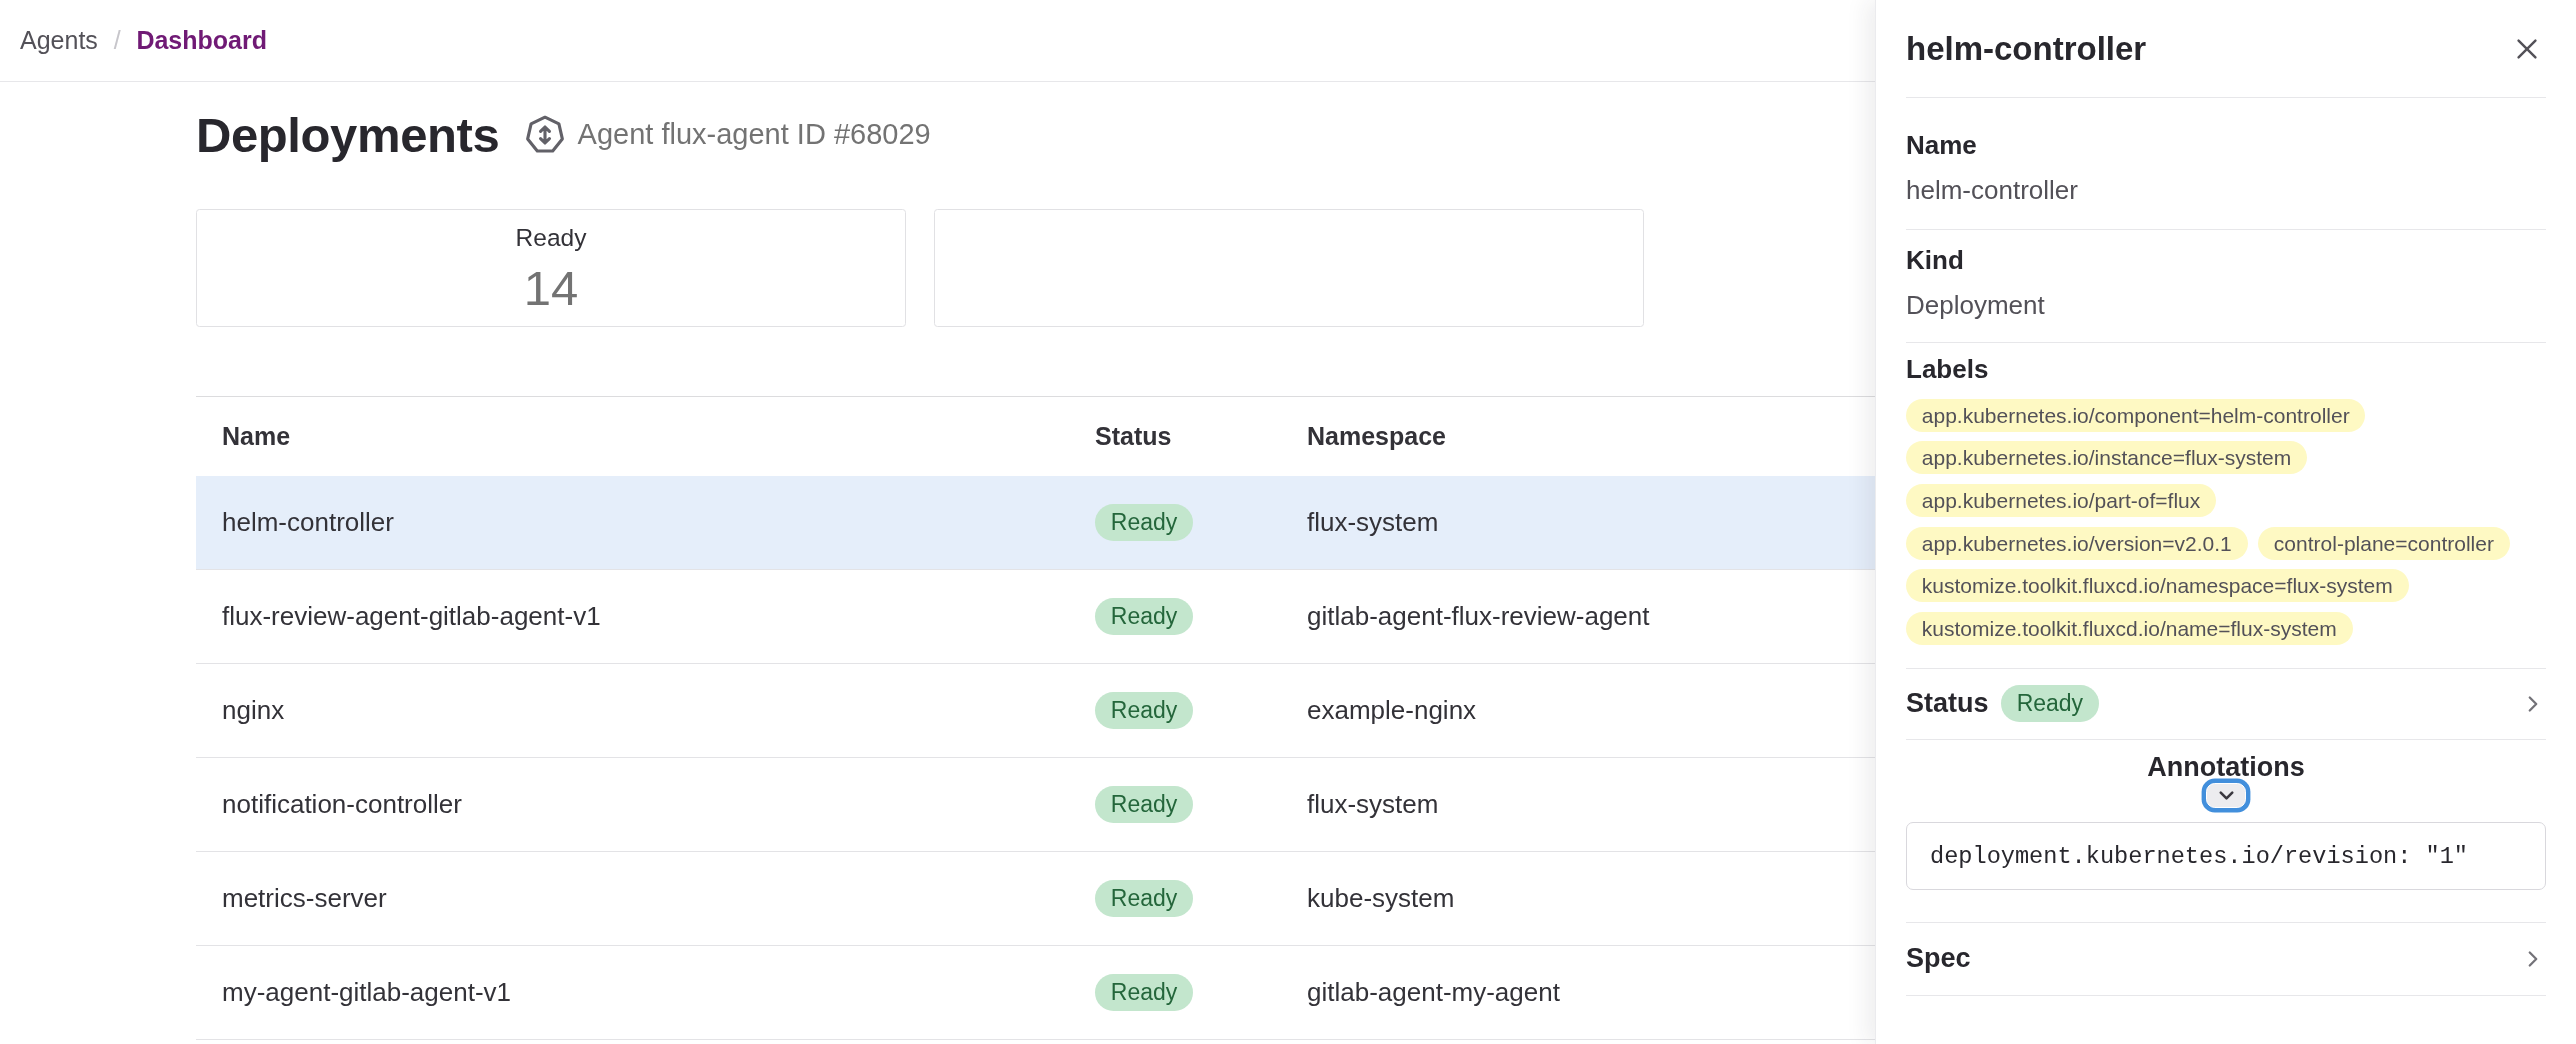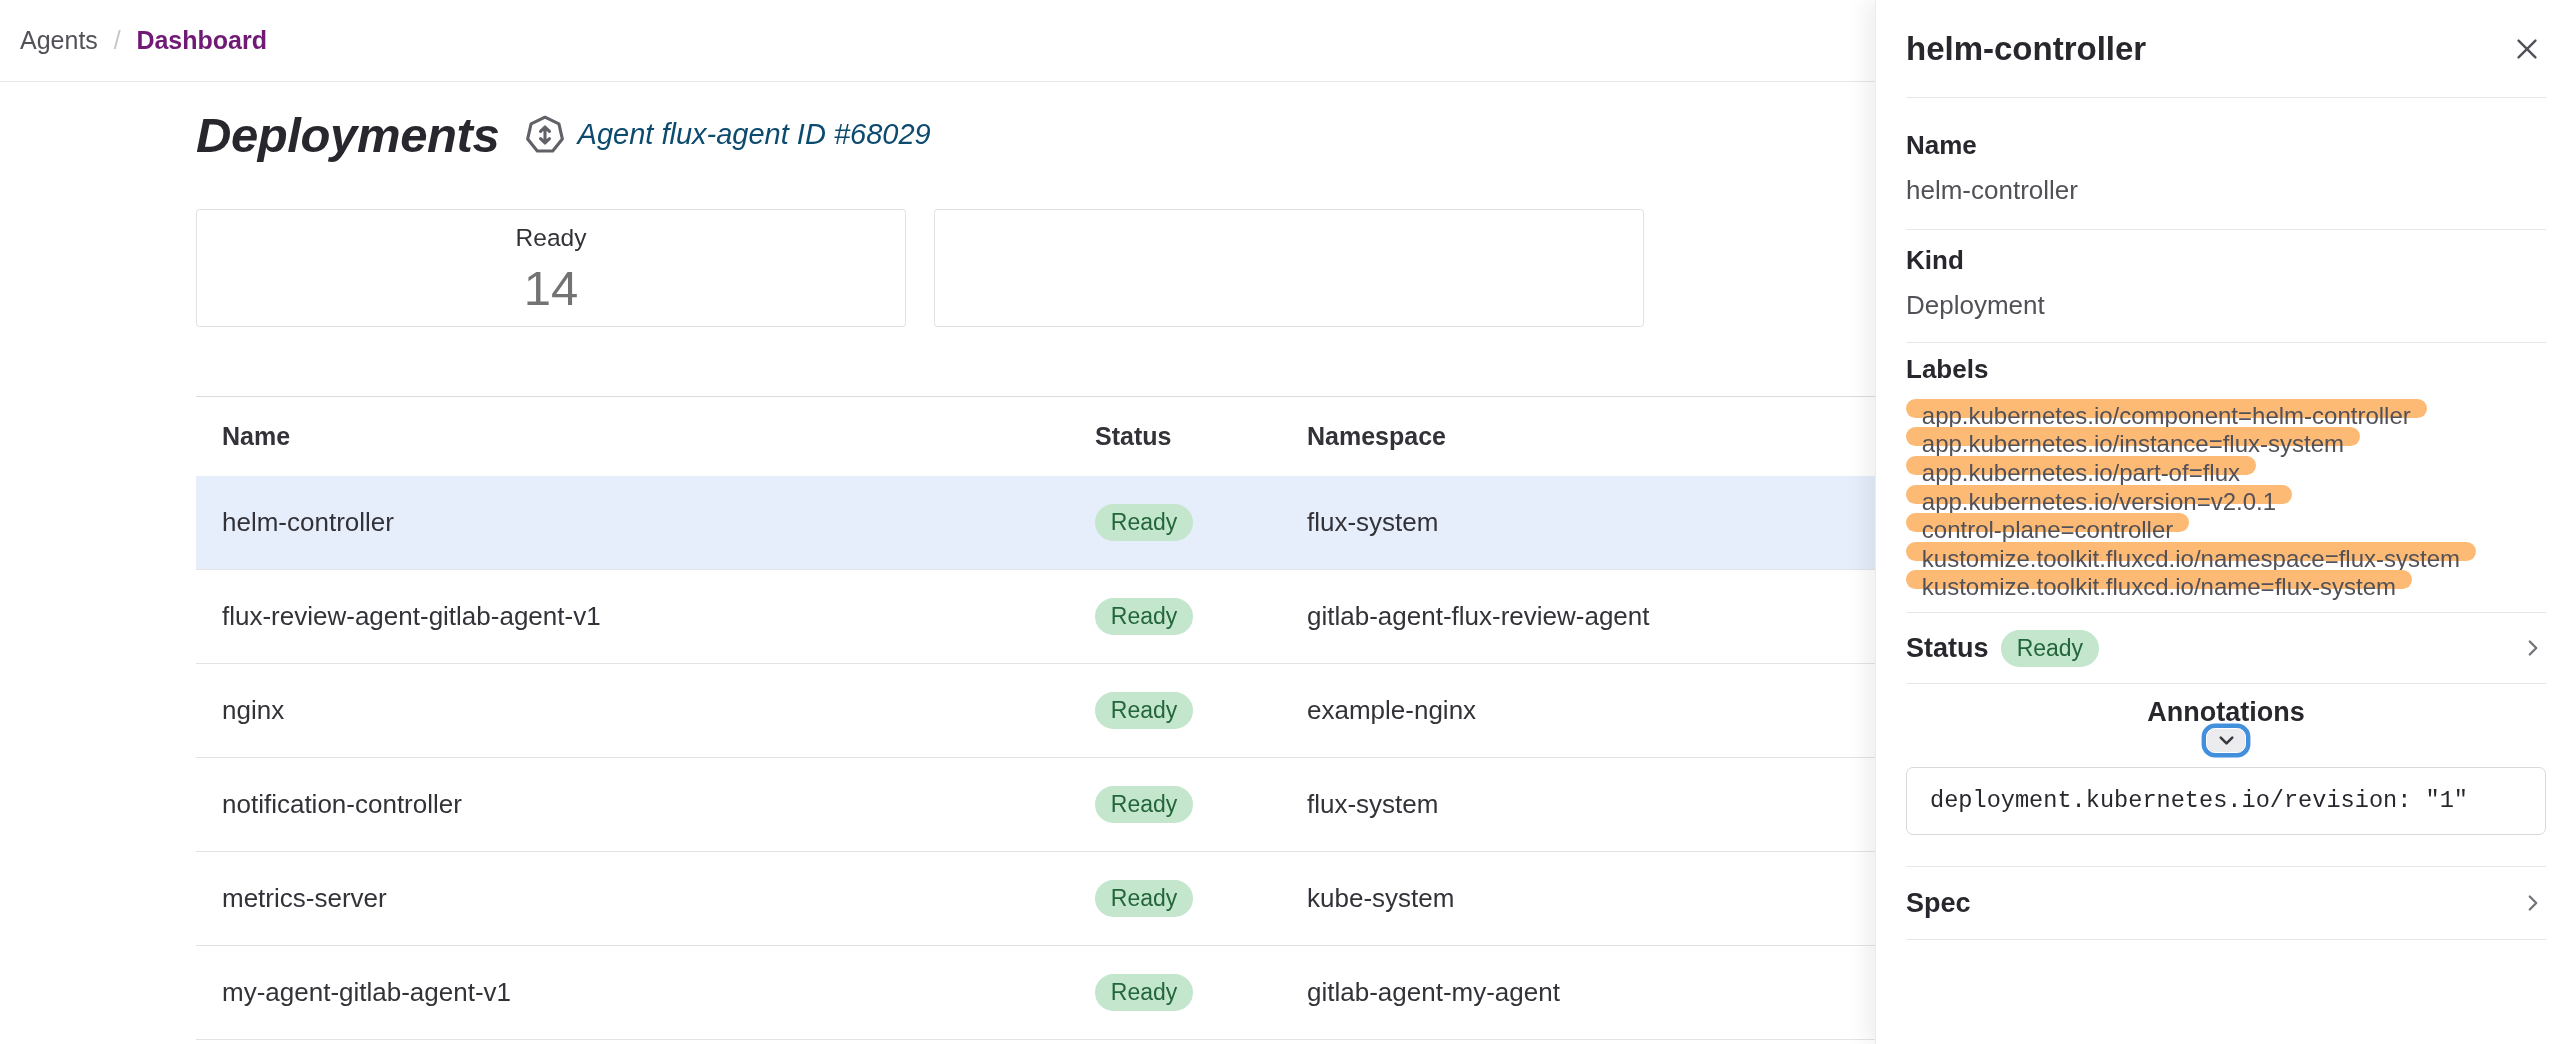--- a/index.html
+++ b/index.html
@@ -26,25 +26,24 @@
 
   
   .content { margin-left: 196px; width: 2185px; }
 
   .page-header {
     margin-top: 24.5px;
     height: 56px;
     display: flex;
     align-items: center;
     gap: 26px;
-    font-style: italic;
   }
   .page-title { font-size: 49px; font-weight: 700; color: #28272d; letter-spacing: -0.4px; }
   .agent-info { display: flex; align-items: center; gap: 12.3px; }
-  .agent-info .agent-text { font-size: 29px; color: #0c4a6e; }
+  .agent-info .agent-text { font-size: 29px; color: #737373; }
 
   
   .cards { margin-top: 46px; display: flex; gap: 28px; }
   .card {
     width: 710px; height: 118px;
     border: 1.8px solid #e1e1e4;
     border-radius: 3.5px;
     background: #fff;
     display: flex; flex-direction: column; align-items: center;
     padding-top: 14px;
@@ -97,22 +96,22 @@
   }
 
   .d-section { border-bottom: 1.8px solid #e7e7ea; }
   .d-label { font-size: 26px; font-weight: 700; color: #28272d; }
   .d-value { font-size: 26px; color: #535158; margin-top: 14px; }
   .sec-name { padding: 31.5px 0 23px; }
   .sec-kind { padding: 15.8px 0 21px; }
   .sec-labels { padding: 10.5px 0 23px; }
   .chips { margin-top: 14px; display: flex; flex-wrap: wrap; gap: 9.6px 10.5px; }
   .chip {
-    background: #fdba74; color: #535158;
-    font-size: 24px; height: 19px; line-height: 33px;
+    background: #fef9c3; color: #535158;
+    font-size: 21px; height: 33px; line-height: 33px;
     padding: 0 15.8px; border-radius: 16.6px;
     white-space: nowrap;
   }
 
   .sec-row { display: flex; align-items: center; }
   .sec-status { padding: 14px 0; height: 71px; }
   .sec-status .badge-success { margin-left: 12.3px; }
   .row-chevron { margin-left: auto; display: flex; align-items: center; cursor: pointer; }
   .h-label { font-size: 27px; font-weight: 700; color: #28272d; }
 

